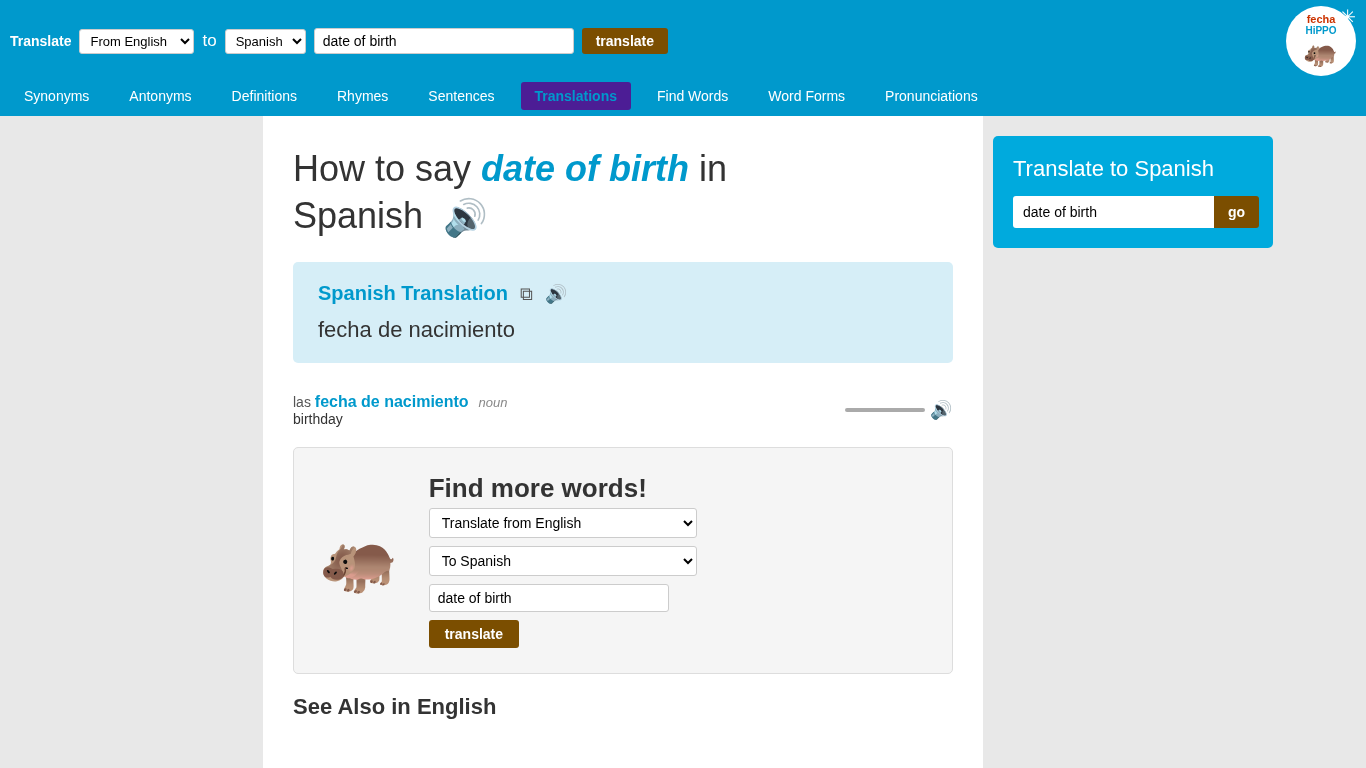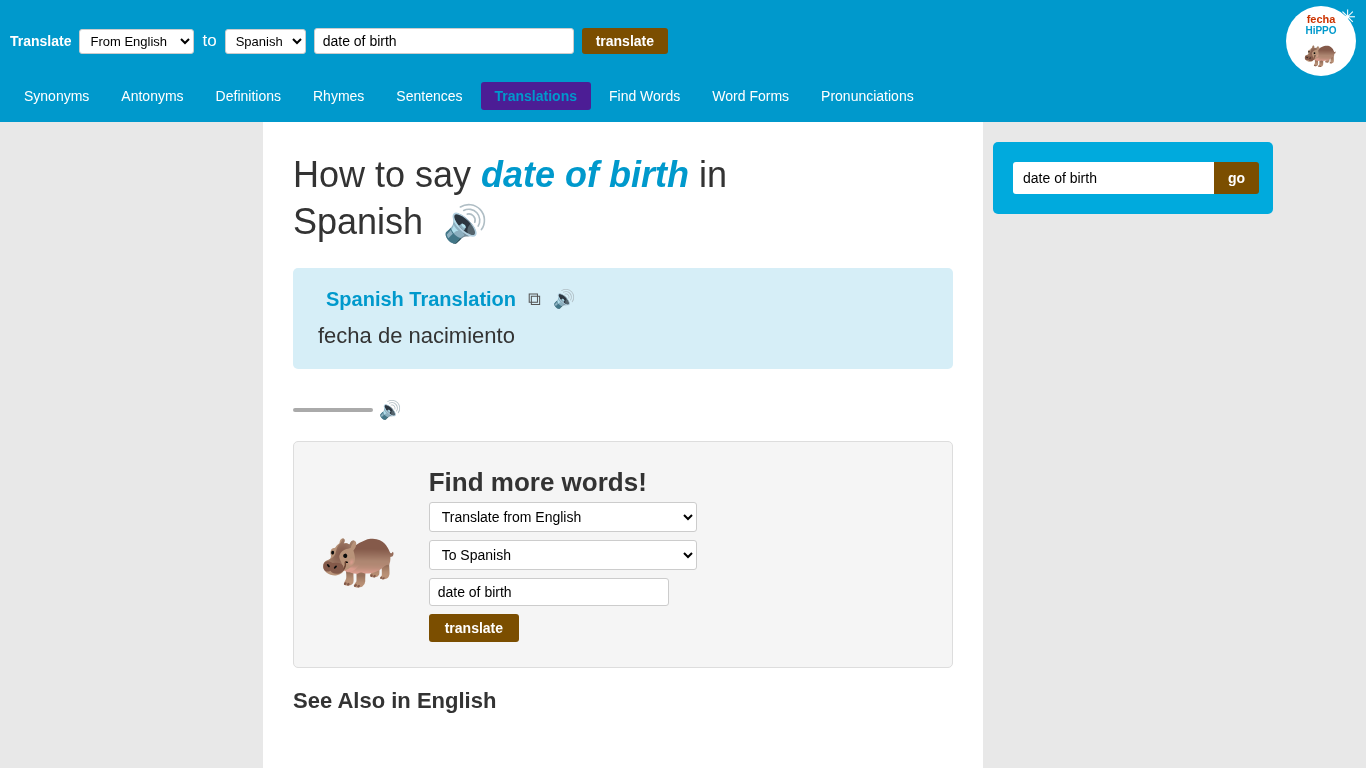--- a/index.html
+++ b/index.html
@@ -66,22 +66,22 @@
       justify-content: center;
       overflow: hidden;
       position: relative;
     }
 
     
     #nav-bar {
       background: #0099cc;
       display: flex;
       align-items: center;
-      padding: 0 10px 12px 10px;
-      gap: 4px;
+      padding: 0 10px 6px 10px;
+      gap: 12px;
     }
     .nav-tab {
       padding: 6px 14px;
       color: white;
       background: transparent;
       border: none;
       cursor: pointer;
       font-size: 14px;
       border-radius: 3px;
       text-decoration: none;
@@ -134,24 +134,23 @@
 
     
     #translation-box {
       background: #d6eef7;
       border-radius: 5px;
       padding: 20px 25px;
       margin-bottom: 30px;
     }
     #translation-box-header {
       display: flex;
-      align-items: center;
+      align-items: flex-end;
       gap: 12px;
       margin-bottom: 12px;
-      margin-left: 8px;
     }
     #translation-box-title {
       font-size: 20px;
       color: #0099cc;
       font-weight: bold;
     }
     .icon-btn {
       cursor: pointer;
       color: #555;
       font-size: 18px;
@@ -378,20 +377,28 @@
       <div id="translation-box-header">
         <span id="translation-box-title">Spanish Translation</span>
         <button class="icon-btn">⧉</button>
         <button class="icon-btn">🔊</button>
       </div>
       <div id="translated-word">fecha de nacimiento</div>
     </div>
 
 
     <div class="word-entry">
+      <div class="word-entry-left">
+        <div>
+          <span class="word-article">las</span>
+          <a class="word-main"> fecha de nacimiento</a>
+          <span class="word-pos">noun</span>
+        </div>
+        <div class="word-meaning">birthday</div>
+      </div>
       <div class="audio-bar">
         <div class="progress-bar"></div>
         <button class="icon-btn">🔊</button>
       </div>
     </div>
 
     <div id="find-more-box">
       <div id="hippo-img">🦛</div>
       <div id="find-more-content">
         <div id="find-more-title">Find more words!</div>
@@ -409,19 +416,20 @@
         <button id="find-translate-btn">translate</button>
       </div>
     </div>
 
     <h2 id="see-also-title">See Also in English</h2>
 
   </div>
 
   <div id="right-sidebar">
     <div id="translate-sidebar-box">
+      <div id="sidebar-title">Translate to Spanish</div>
       <div id="sidebar-input-row">
         <input type="text" id="sidebar-input" value="date of birth" style="">
         <button id="sidebar-go-btn">go</button>
       </div>
     </div>
   </div>
 </div>
 
 </body></html>

